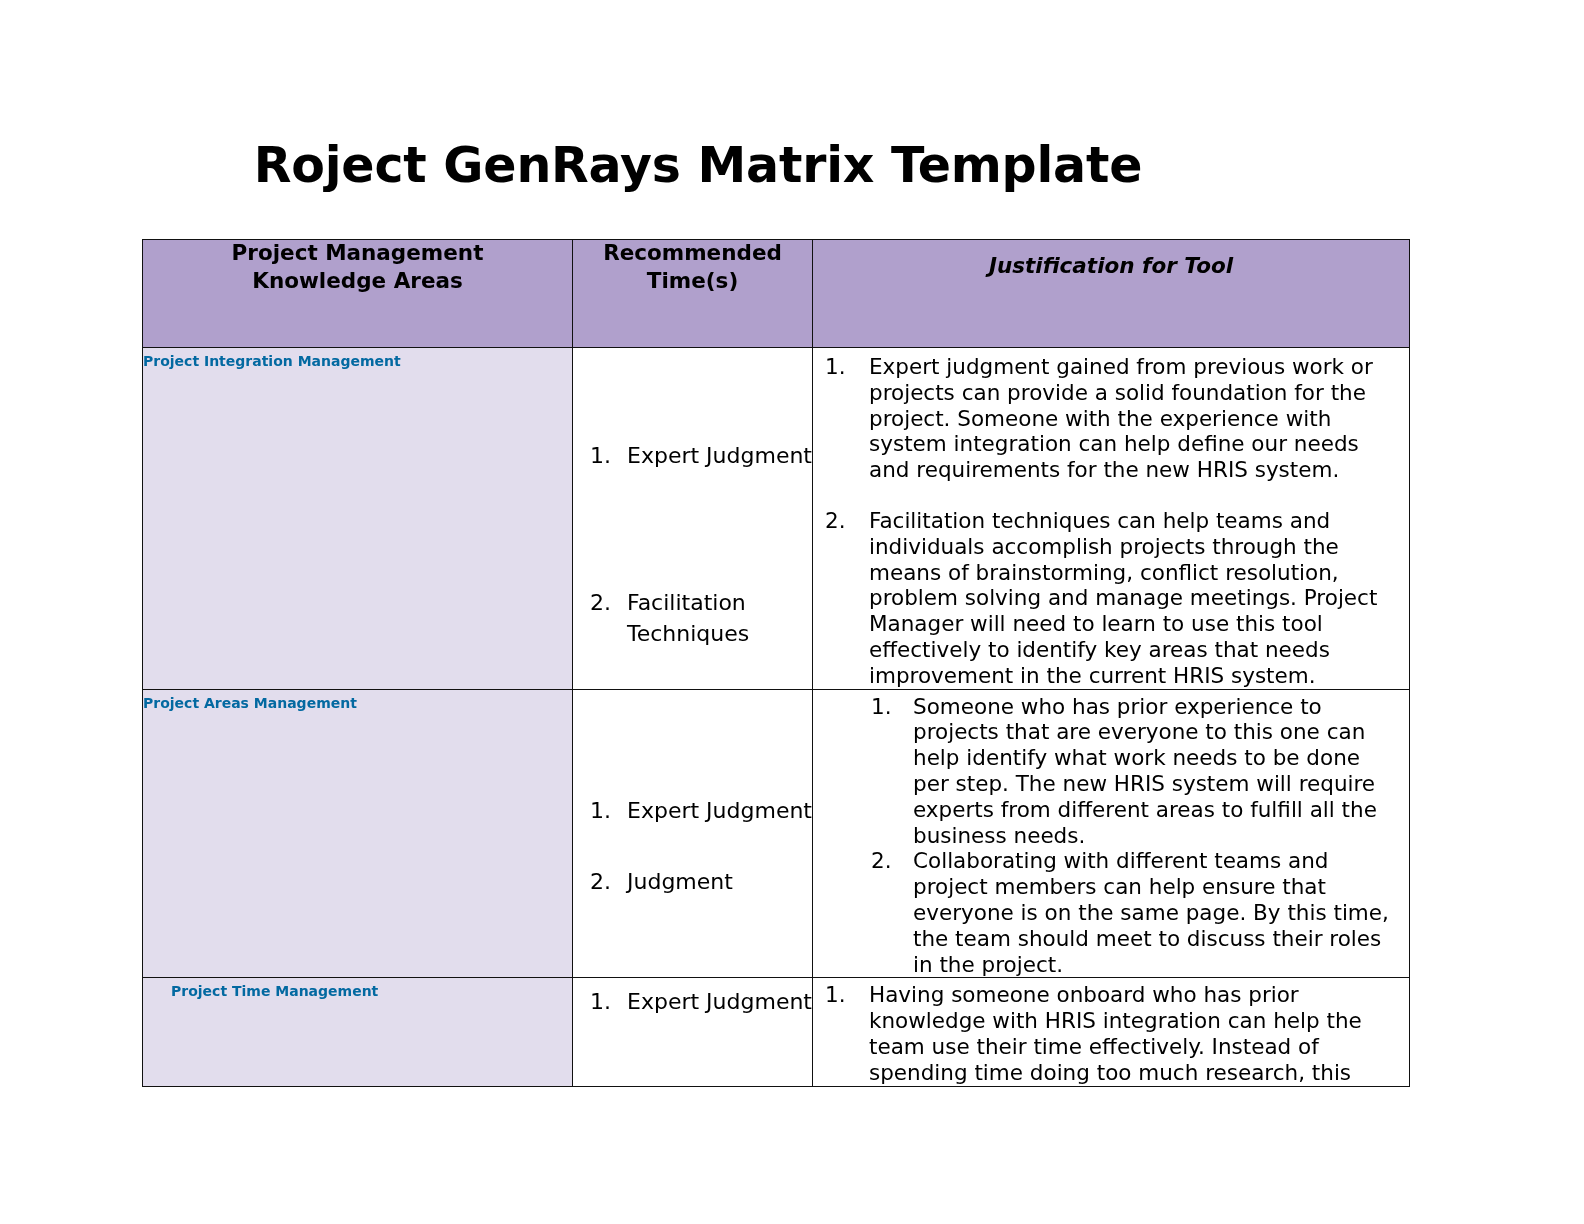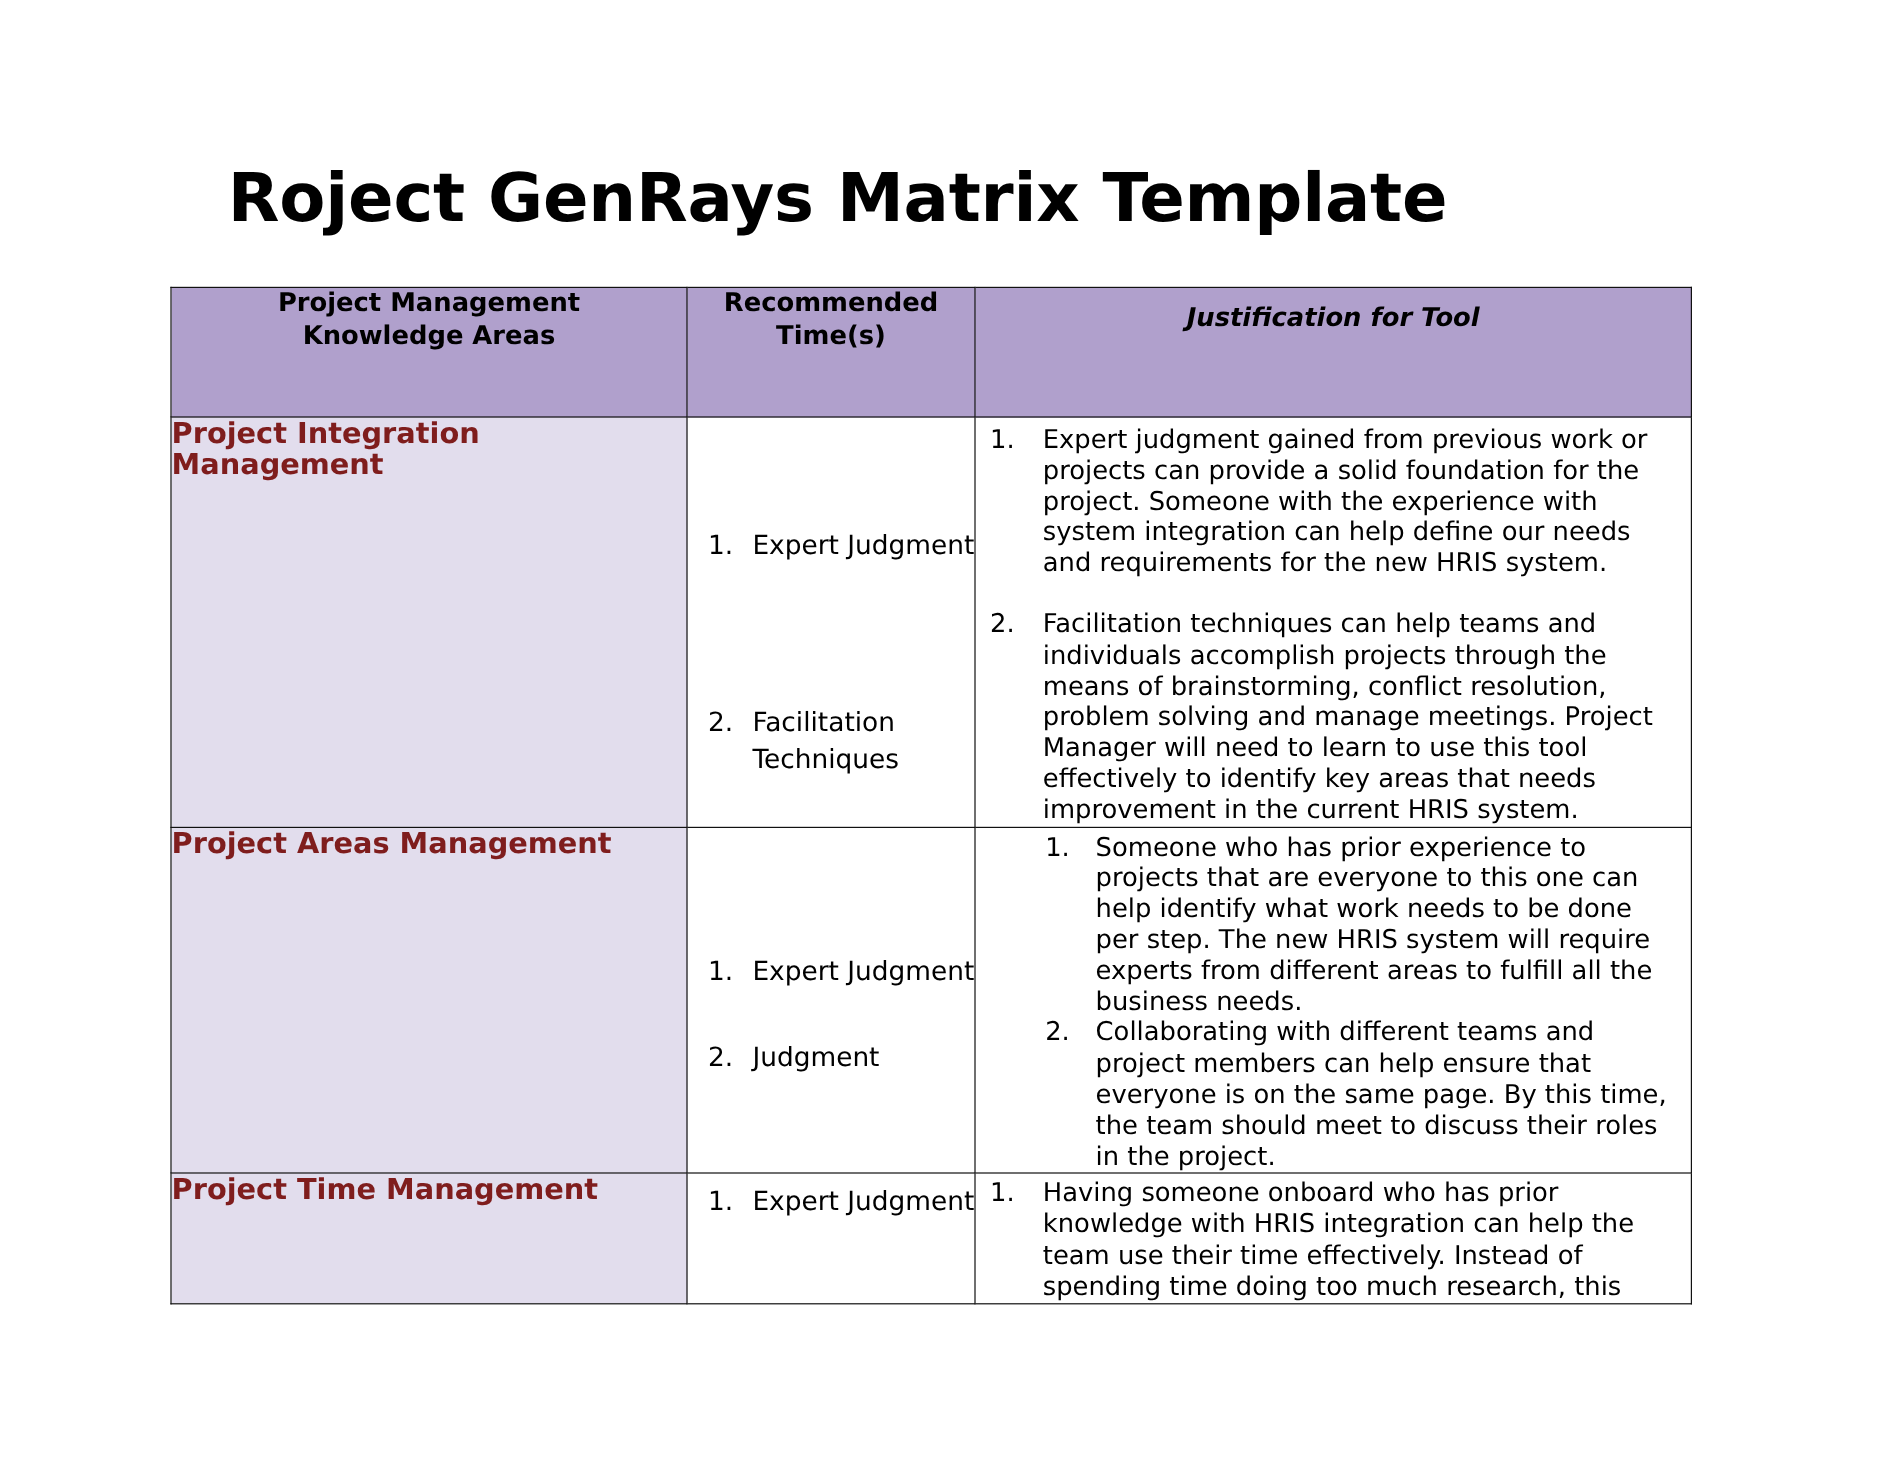--- a/index.html
+++ b/index.html
@@ -25,21 +25,21 @@
   }
 
   .doc-title {
     position: absolute;
     left: 0;
     top: 136px;
     width: 1396px;
     text-align: center;
     font-family: "DejaVu Sans", sans-serif;
     font-weight: bold;
-    font-size: 56px;
+    font-size: 49px;
     letter-spacing: -0.2px;
     line-height: 60px;
     color: #000000;
   }
 
   .matrix-table {
     position: absolute;
     left: 142px;
     top: 239px;
     width: 1267px;
@@ -75,26 +75,26 @@
   .col-tool { width: 240px; }
   .col-just { width: 597px; }
 
   
   .area-cell {
     background: #e2dded;
     vertical-align: bottom;
     padding: 0 0 24px 12px;
     font-family: "DejaVu Sans", sans-serif;
     font-weight: bold;
-    font-size: 24px;
+    font-size: 14px;
     line-height: 26px;
-    color: #7f1d1d;
+    color: #0369a1;
     margin-left: 35px;
   }
-  .row-time .area-cell { padding-bottom: 46px; }
+  .row-time .area-cell { padding-bottom: 46px; padding-left: 28px; }
 
   
   .tool-cell {
     background: #ffffff;
     vertical-align: top;
     padding: 0;
     font-family: "DejaVu Sans", sans-serif;
     font-size: 22px;
     line-height: 31px;
     color: #000000;

